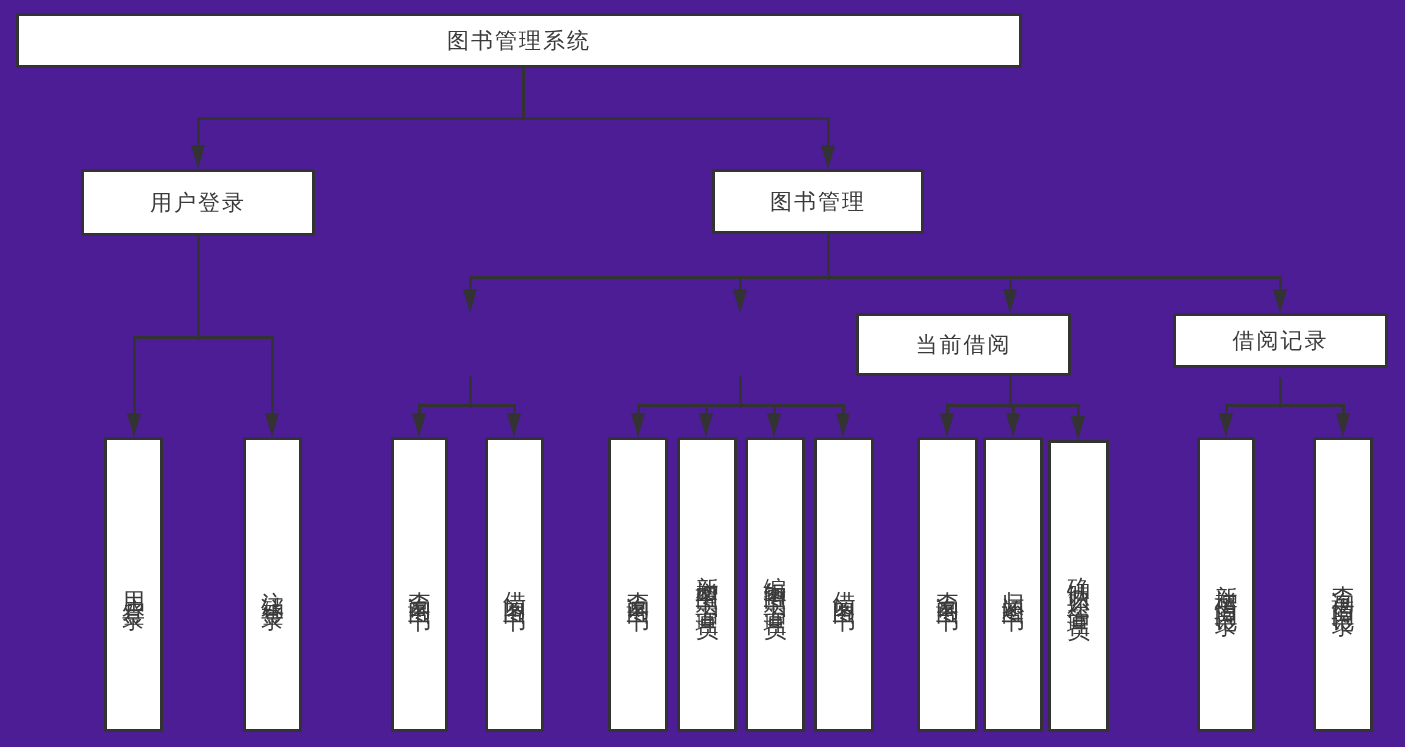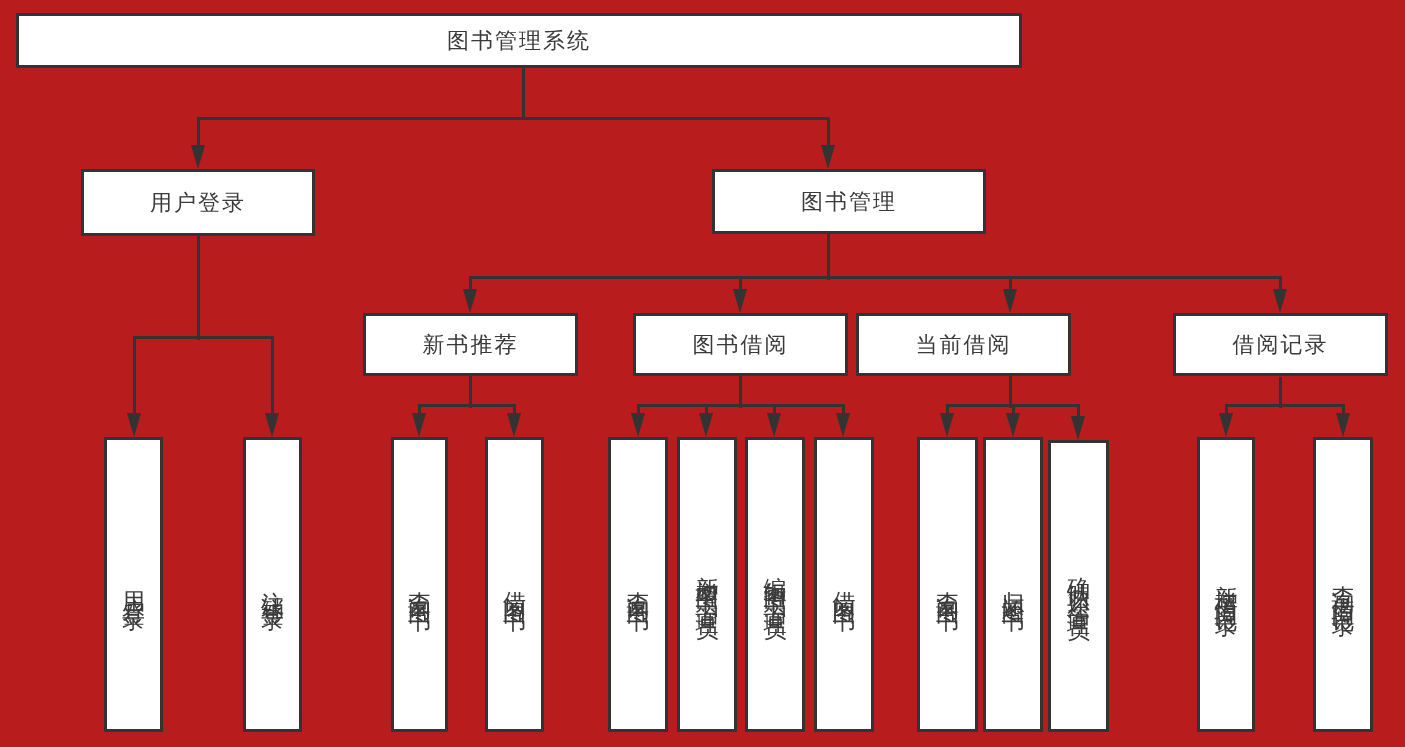--- a/index.html
+++ b/index.html
@@ -1,17 +1,17 @@
 <!DOCTYPE html>
 <html lang="zh"><head>
 <meta charset="utf-8">
 <style>
   html,body{margin:0;padding:0;background:#ffffff;}
   #stage{
-    position:relative;width:1405px;height:747px;background:#b91c1c;overflow:hidden;
+    position:relative;width:1405px;height:747px;background:#4c1d95;overflow:hidden;
     font-family:"Liberation Sans","DejaVu Sans",sans-serif;
   }
   .box{
     position:absolute;box-sizing:border-box;background:#ffffff;
     border:3px solid #333333;color:#3a3a3a;
     display:flex;align-items:center;justify-content:center;
     font-size:22px;letter-spacing:2px;line-height:1;white-space:nowrap;
   }
   .vbox{
     writing-mode:vertical-rl;text-orientation:mixed;
@@ -34,34 +34,28 @@
 
 <div id="stage">
 
   <div class="box" style="left:16px;top:13px;width:1006px;height:55px;">
     <span>图书管理系统</span>
   </div>
 
   <div class="box" style="left:81px;top:169px;width:234px;height:67px;">
     <span>用户登录</span>
   </div>
-  <div class="box" style="left:712px;top:169px;width:274px;height:65px;">
+  <div class="box" style="left:712px;top:169px;width:212px;height:65px;">
     <span>图书管理</span>
   </div>
 
-  <div class="box" style="left:363px;top:313px;width:215px;height:63px;">
-    <span>新书推荐</span>
-  </div>
-  <div class="box" style="left:633px;top:313px;width:215px;height:63px;">
-    <span>图书借阅</span>
-  </div>
   <div class="box" style="left:856px;top:313px;width:215px;height:63px;">
     <span>当前借阅</span>
   </div>
-  <div class="box" style="left:1173px;top:313px;width:215px;height:63px;">
+  <div class="box" style="left:1173px;top:313px;width:215px;height:55px;">
     <span>借阅记录</span>
   </div>
 
   <div class="box vbox" style="left:104px;top:437px;width:59px;height:295px;">
     <span>用户登录</span>
   </div>
   <div class="box vbox" style="left:243px;top:437px;width:59px;height:295px;">
     <span>注销登录</span>
   </div>
 

